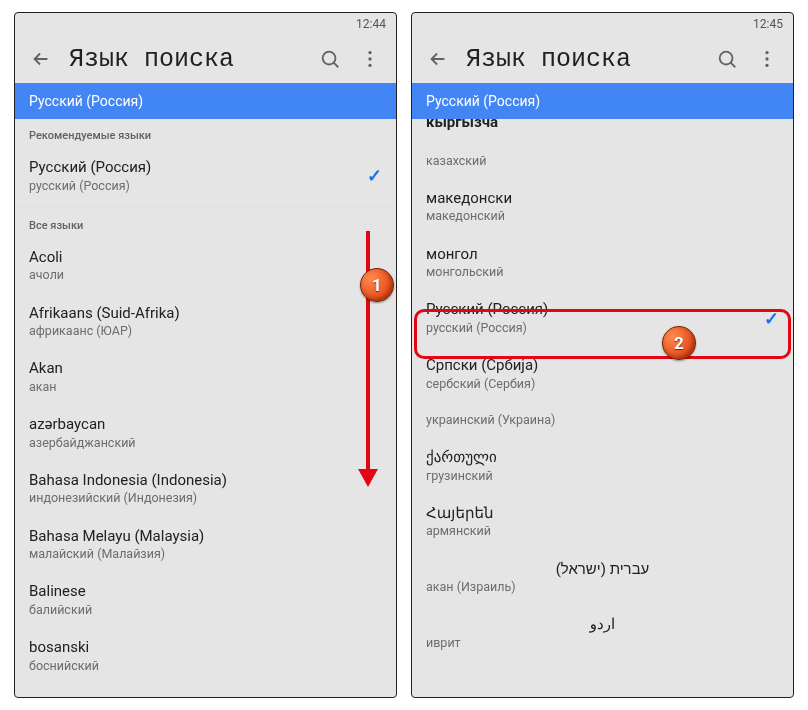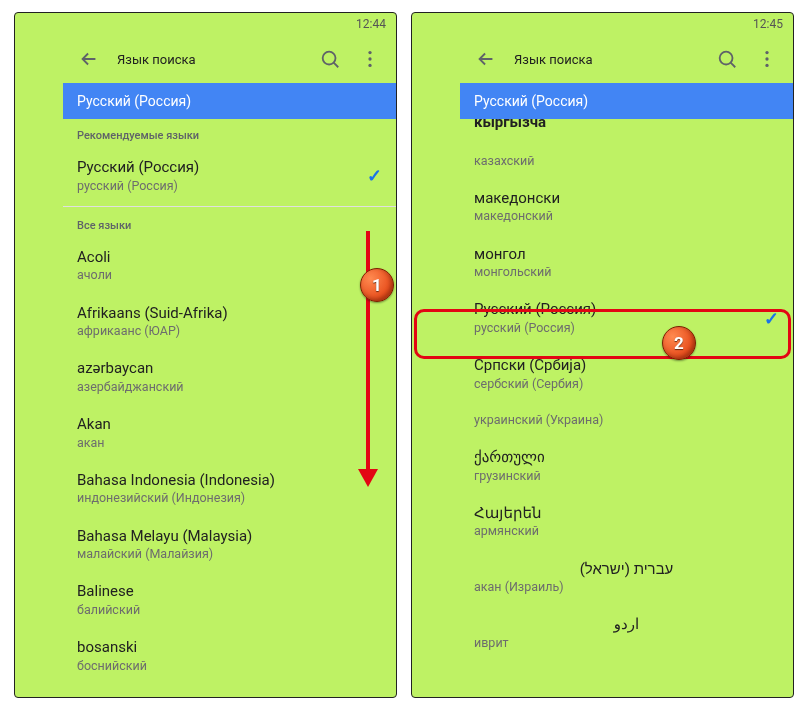--- a/index.html
+++ b/index.html
@@ -15,26 +15,25 @@
     display: flex;
     gap: 14px;
     padding: 12px 14px;
     height: 100%;
   }
   .phone {
     width: 383px;
     height: 686px;
     border: 1px solid #222;
     border-radius: 4px;
-    background: #bef264;
+    background: #e5e5e5;
     overflow: hidden;
     display: flex;
     flex-direction: column;
     position: relative;
-    padding-left: 48px;
   }
   .statusbar {
     height: 22px;
     display: flex;
     justify-content: flex-end;
     align-items: center;
     padding: 0 10px;
     font-size: 12px;
     color: #555;
   }
@@ -48,25 +47,26 @@
     width: 40px;
     height: 40px;
     display: flex;
     align-items: center;
     justify-content: center;
     border-radius: 50%;
     cursor: pointer;
     color: #5f6368;
   }
   .appbar-title {
-    font-size: 13px;
+    font-size: 25px;
     color: #212121;
     font-weight: 400;
     flex: 1;
     padding-left: 8px;
+    font-family: Liberation Mono, monospace;
   }
   .selected-bar {
     background: #4285f4;
     color: #fff;
     font-size: 14px;
     padding: 10px 14px;
   }
   .content {
     flex: 1;
     overflow: hidden;
@@ -213,28 +213,28 @@
             </div>
           </div>
           <div class="lang-item">
             <div class="lang-text">
               <div class="lang-primary">Afrikaans (Suid-Afrika)</div>
               <div class="lang-secondary">африкаанс (ЮАР)</div>
             </div>
           </div>
           <div class="lang-item">
             <div class="lang-text">
+              <div class="lang-primary">Akan</div>
+              <div class="lang-secondary">акан</div>
+            </div>
+          </div>
+          <div class="lang-item">
+            <div class="lang-text">
               <div class="lang-primary">azərbaycan</div>
               <div class="lang-secondary">азербайджанский</div>
-            </div>
-          </div>
-          <div class="lang-item">
-            <div class="lang-text">
-              <div class="lang-primary">Akan</div>
-              <div class="lang-secondary">акан</div>
             </div>
           </div>
           <div class="lang-item">
             <div class="lang-text">
               <div class="lang-primary">Bahasa Indonesia (Indonesia)</div>
               <div class="lang-secondary">индонезийский (Индонезия)</div>
             </div>
           </div>
           <div class="lang-item">
             <div class="lang-text">

